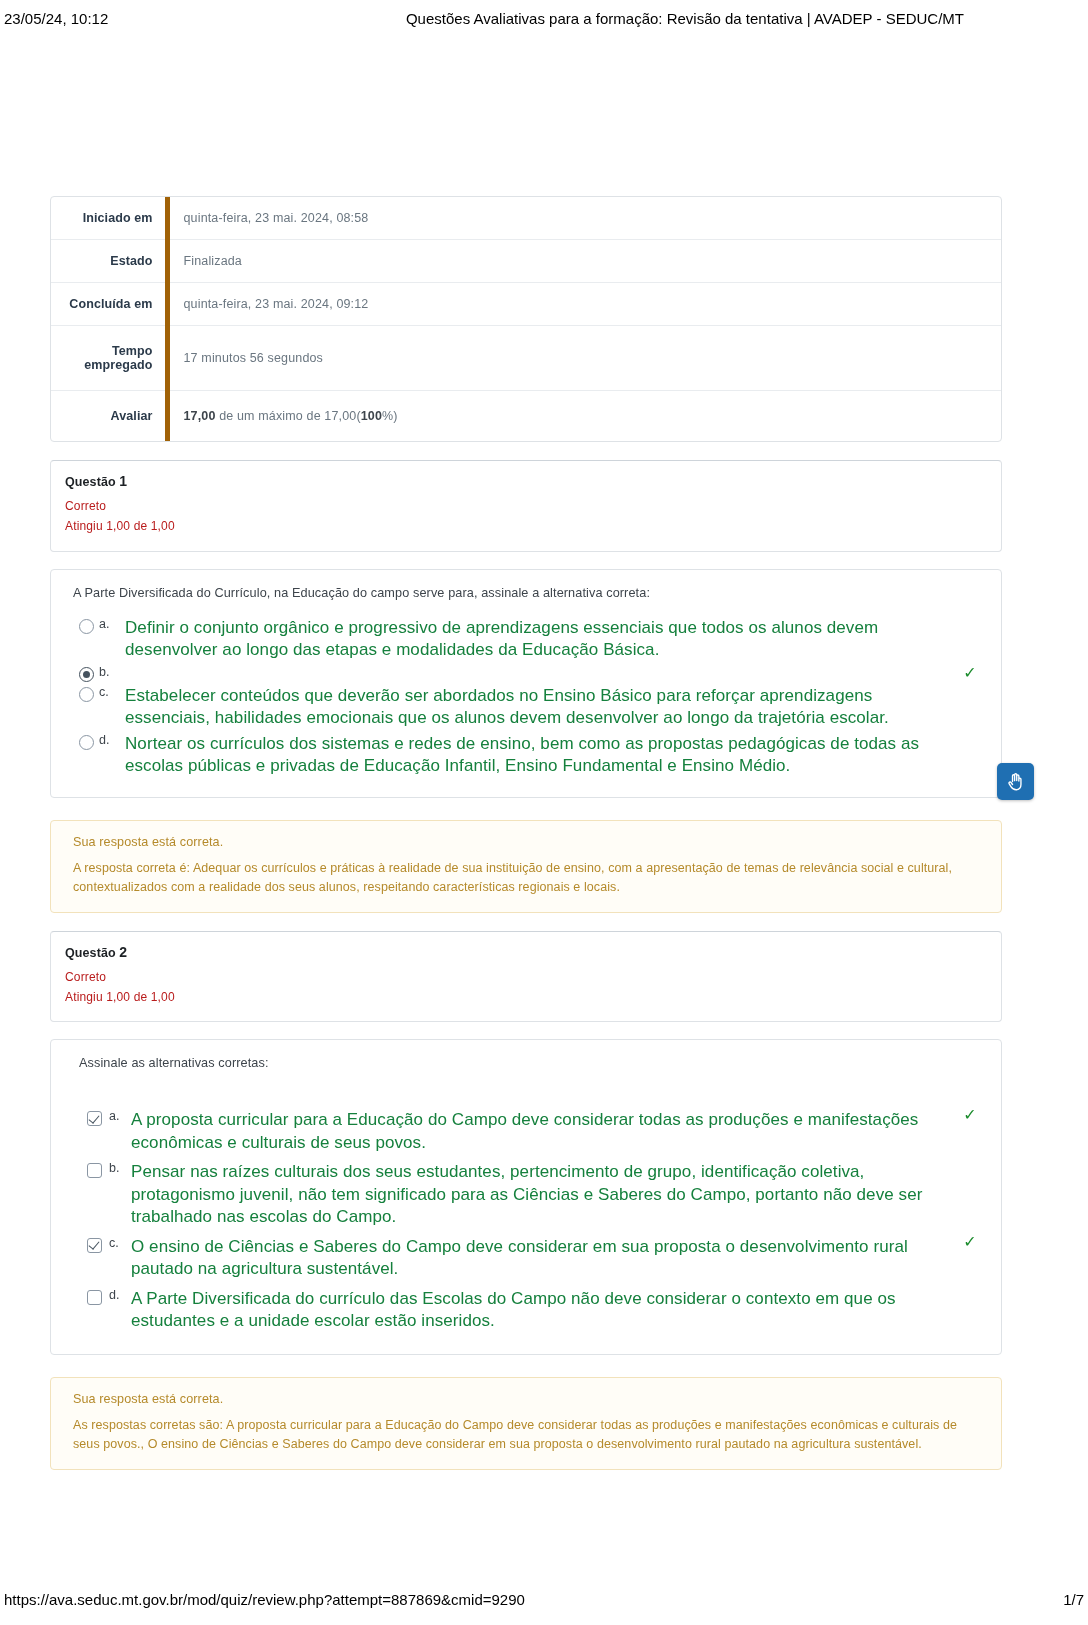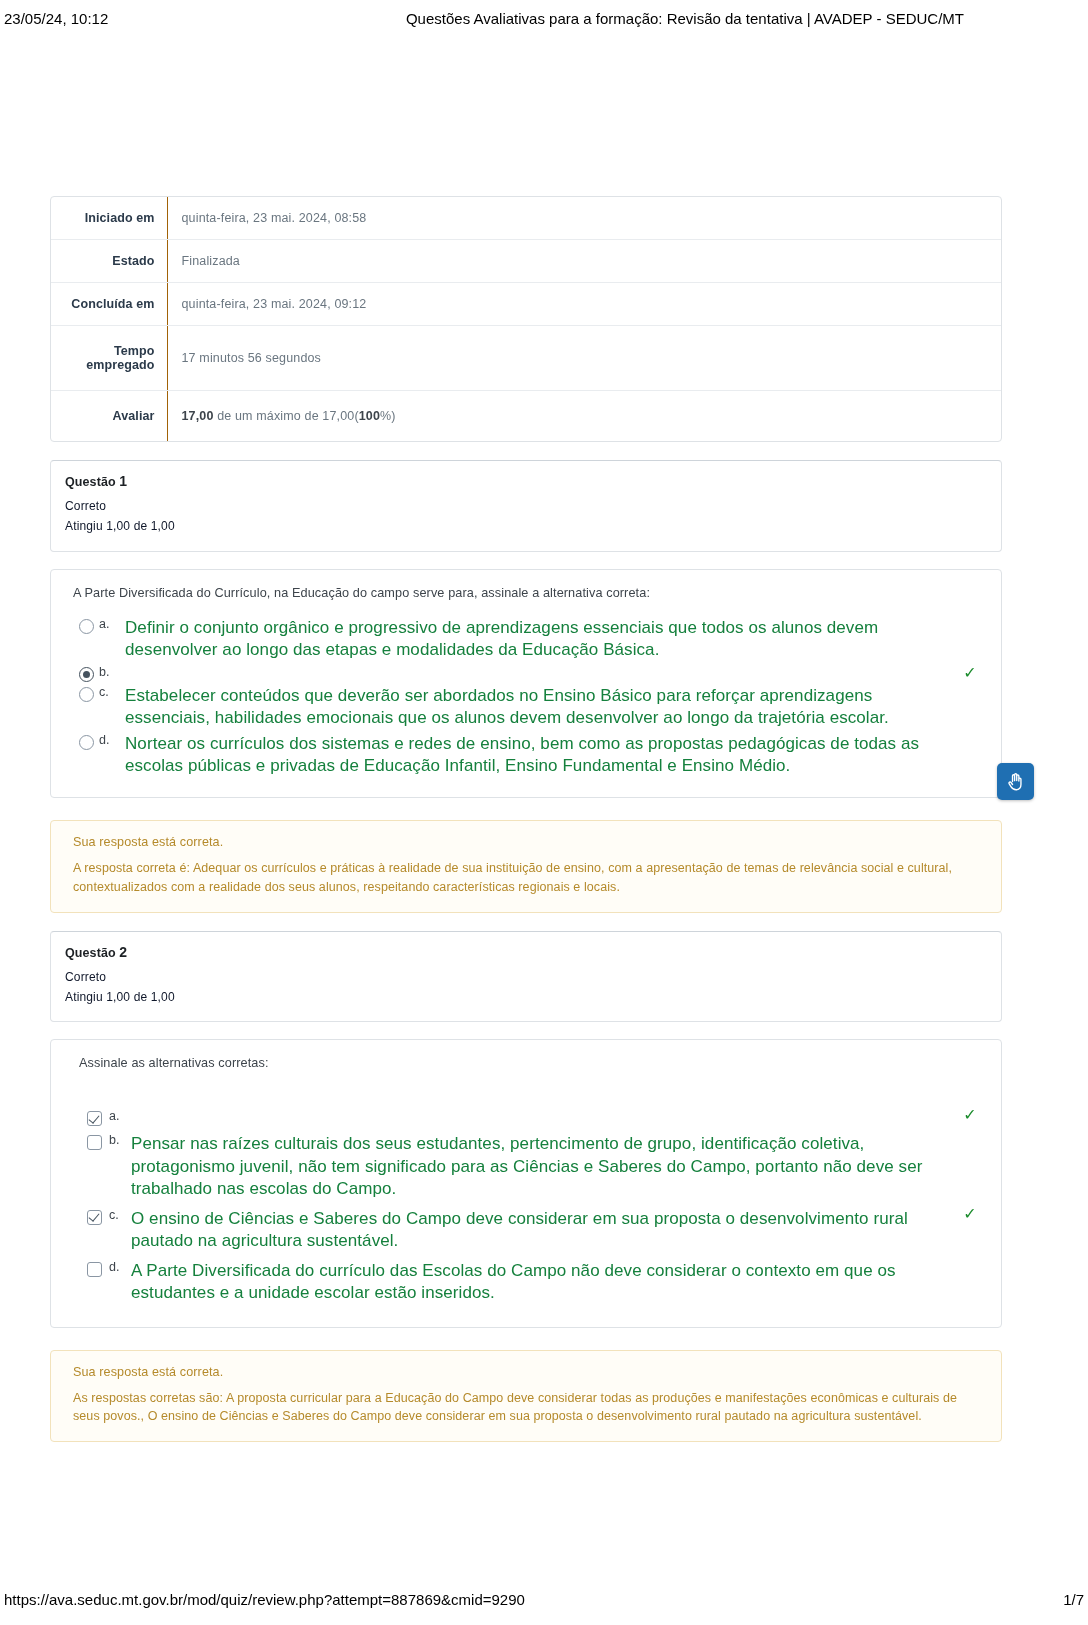--- a/index.html
+++ b/index.html
@@ -63,21 +63,21 @@
     font-size: 12.5px;
   }
   .summary tr:last-child td { border-bottom: none; }
   .summary td.lbl {
     width: 116px;
     text-align: right;
     font-weight: bold;
     color: #2b3a4a;
     padding-right: 12px;
     letter-spacing: .1px;
-    border-right: 1px solid #a16207;
+    border-right: 5px solid #a16207;
   }
   .summary td.val {
     color: #6a7680;
     padding-left: 14px;
     letter-spacing: .15px;
   }
   .summary td.val b { color: #3d444b; }
   .row-tall td { padding-top: 18px; padding-bottom: 18px; }
 
   
@@ -92,21 +92,21 @@
   .qnum {
     font-size: 12.5px;
     font-weight: bold;
     color: #1d2125;
     margin-bottom: 7px;
     letter-spacing: .1px;
   }
   .qnum .n { font-size: 14px; }
   .qstate, .qgrade {
     font-size: 12px;
-    color: #0f172a;
+    color: #b91c1c;
     line-height: 1.7;
     letter-spacing: .15px;
   }
 
   
   .qbody {
     margin-top: 17px;
     border: 1px solid #dee2e6;
     border-radius: 4px;
     background: #fff;
@@ -338,20 +338,21 @@
 
   <div class="qbody checks">
     <div class="qtext spaced">Assinale as alternativas corretas:</div>
     <div class="answers">
 
       <div class="ans">
         <span class="ctl">
             <span class="cbox on"></span>
           </span>
         <span class="letter">a.</span>
+        <span class="txt">A proposta curricular para a Educação do Campo deve considerar todas as produções e manifestações econômicas e culturais de seus povos.</span>
         <span class="mark">✓</span>
       </div>
 
       <div class="ans">
         <span class="ctl">
             <span class="cbox"></span>
           </span>
         <span class="letter">b.</span>
         <span class="txt">Pensar nas raízes culturais dos seus estudantes, pertencimento de grupo, identificação coletiva, protagonismo juvenil, não tem significado para as Ciências e Saberes do Campo, portanto não deve ser trabalhado nas escolas do Campo.</span>
         <span class="mark"></span>

